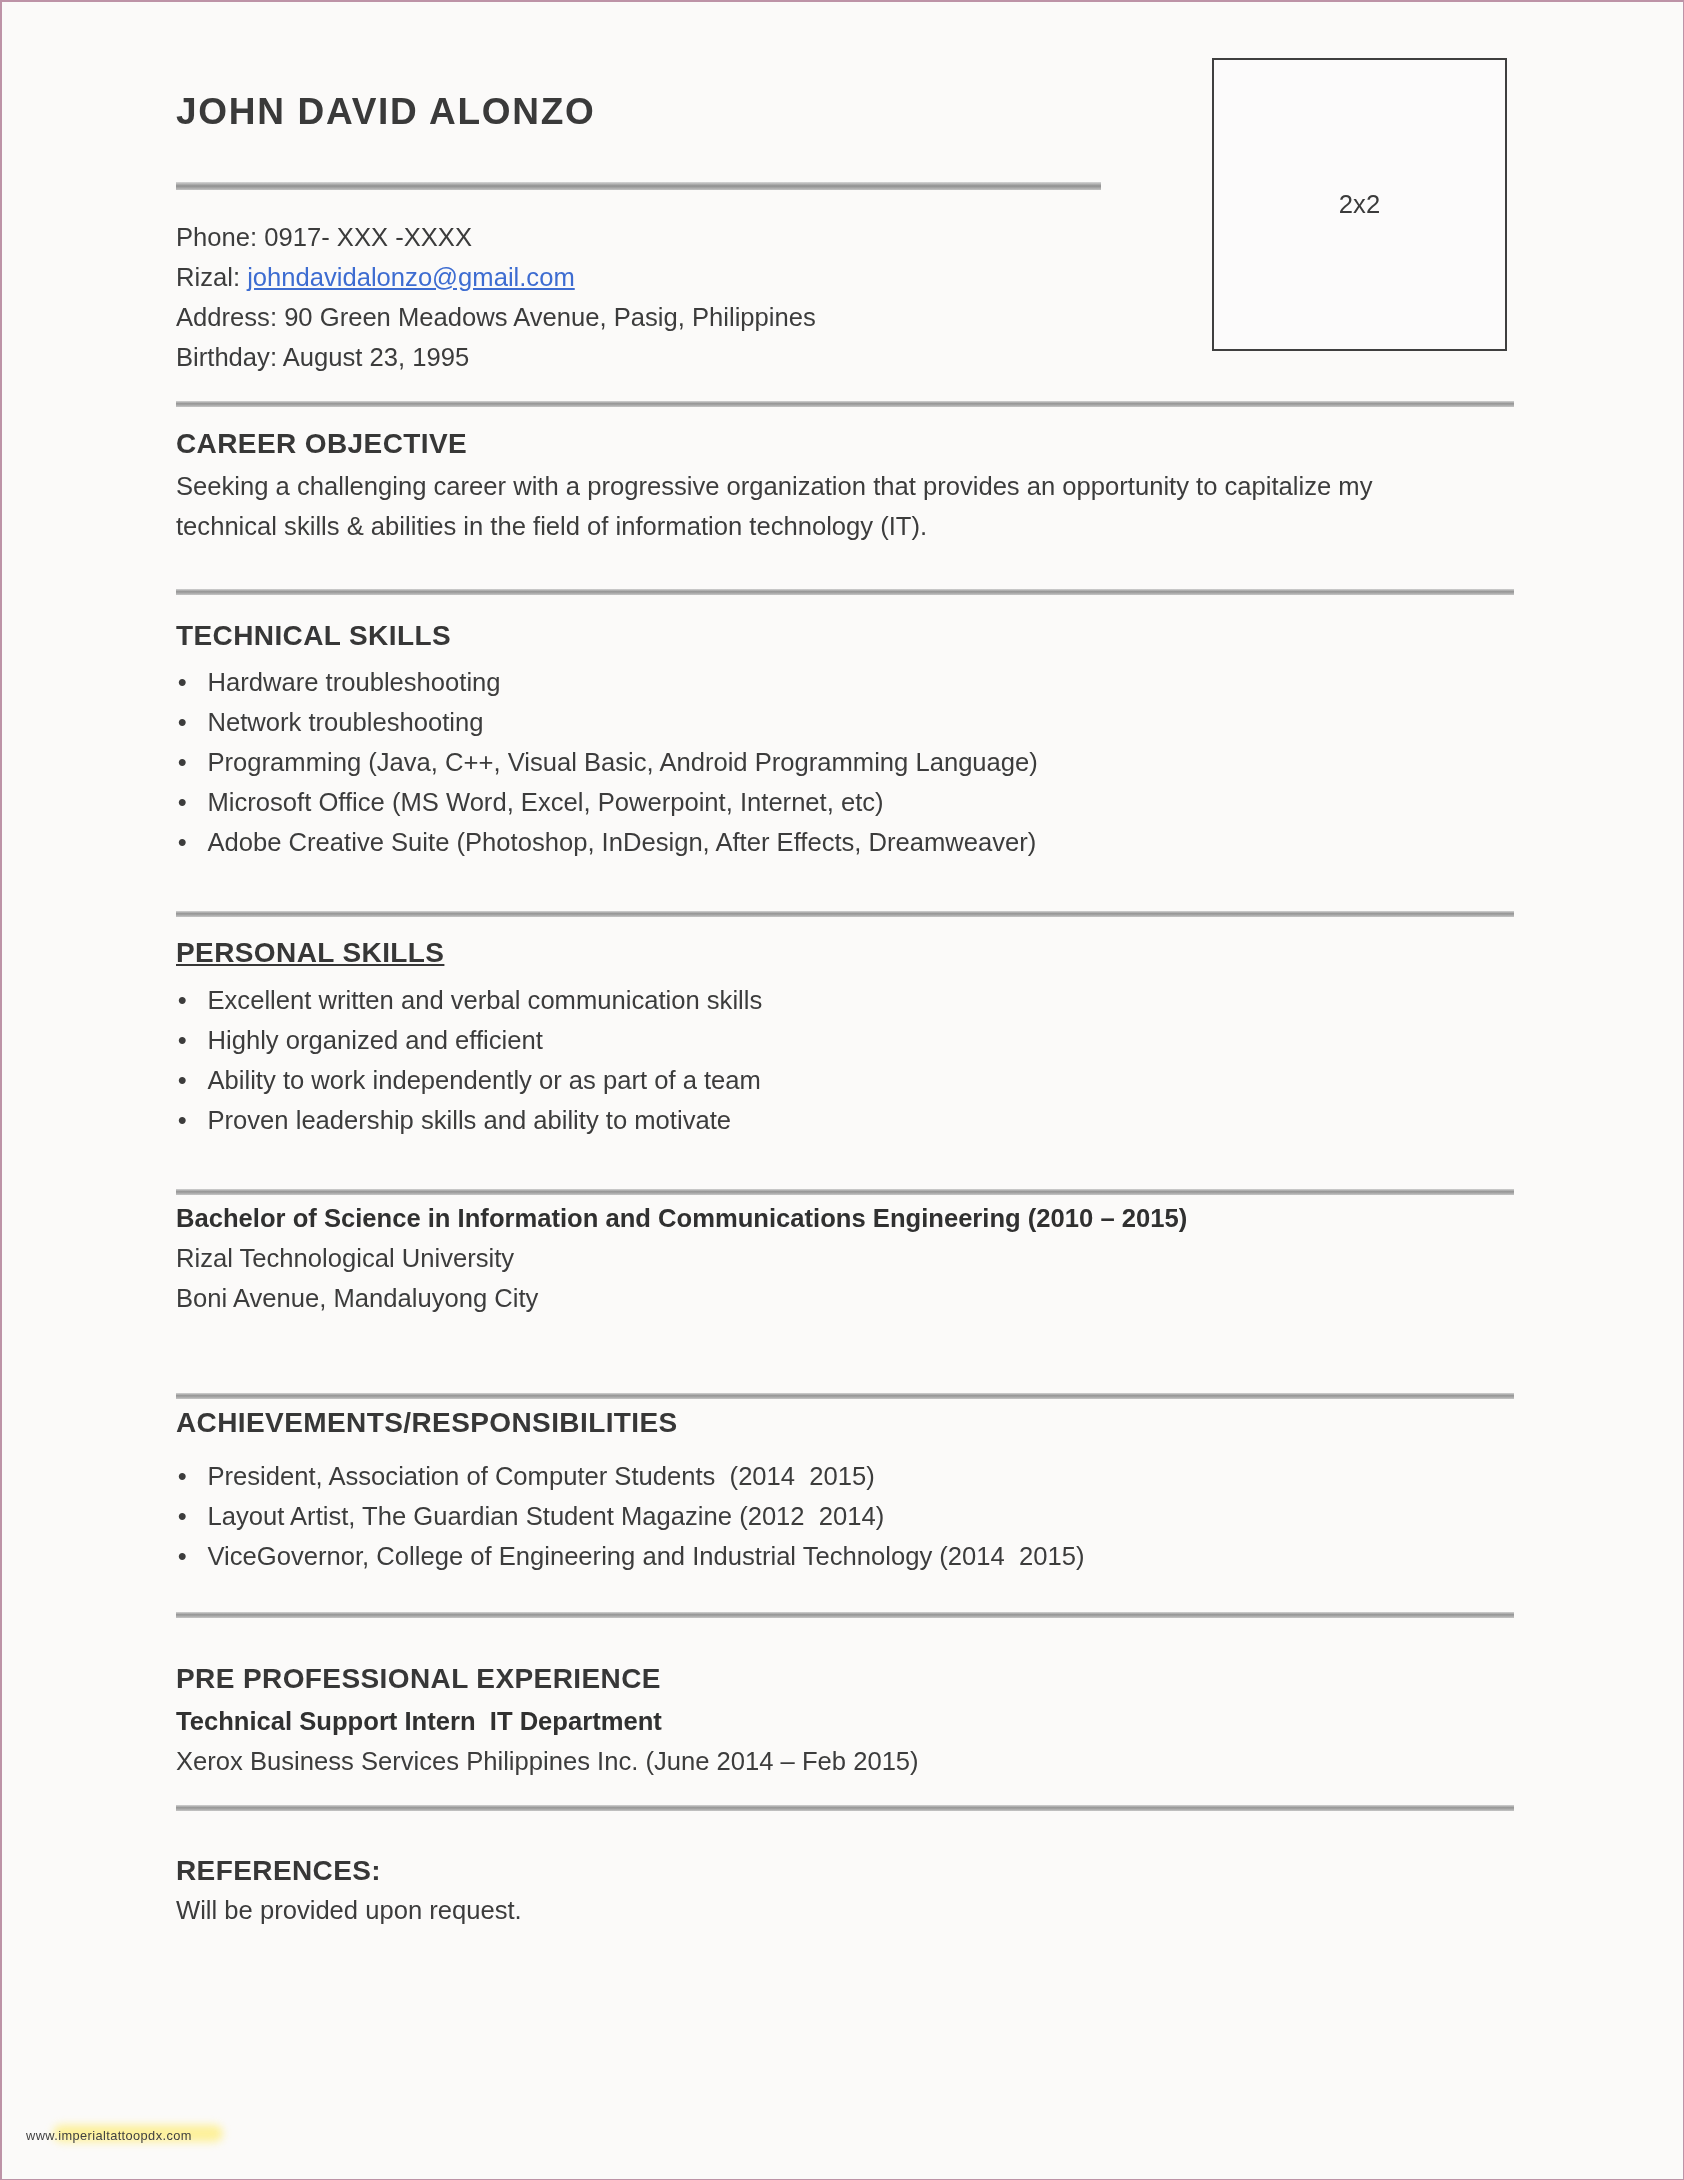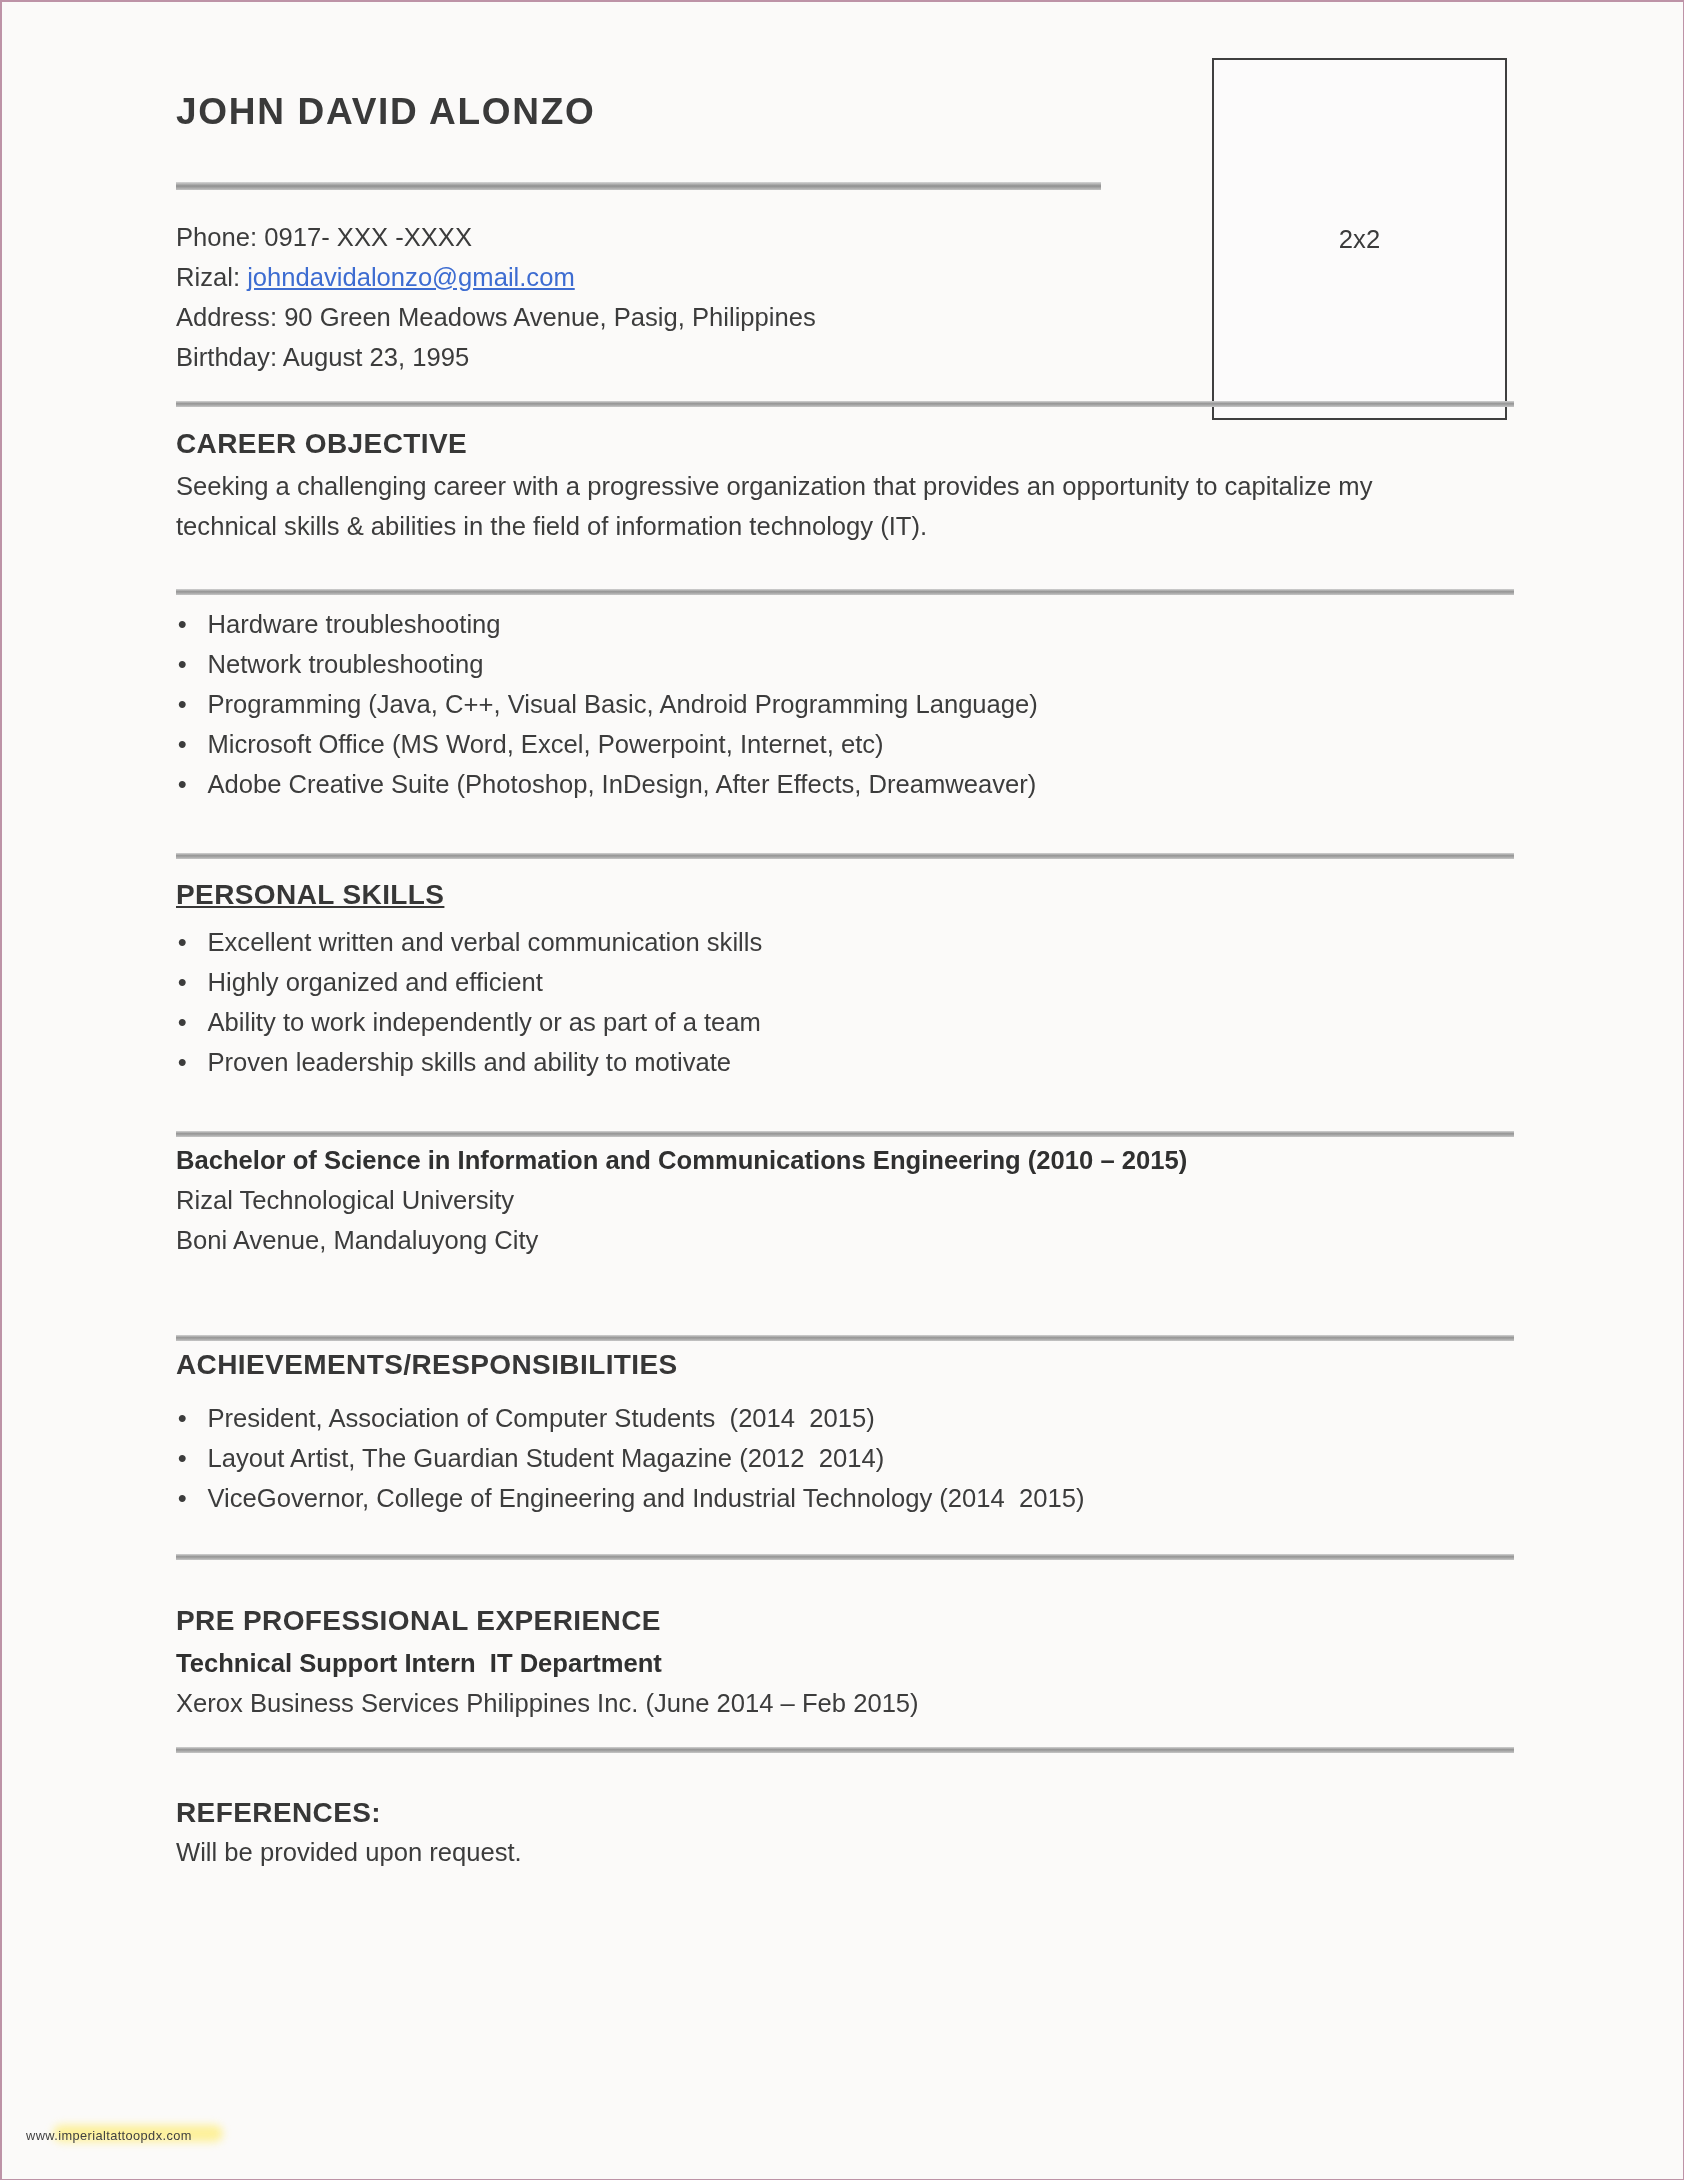--- a/index.html
+++ b/index.html
@@ -102,21 +102,21 @@
   .italic-text {
     font-style: italic;
     color: #464646;
     max-width: 1346px;
   }
   .photo-box {
     position: absolute;
     left: 1210px;
     top: 56px;
     width: 295px;
-    height: 362px;
+    height: 293px;
     box-sizing: border-box;
     border: 2.6px solid #3f3f3f;
     background: #fcfbfb;
     display: flex;
     align-items: center;
     justify-content: center;
     font-size: 25.6px;
     color: #3b3b3b;
   }
   .watermark {
@@ -174,20 +174,21 @@
       </div>
     </div>
 
     <div class="divider" style="margin-top:24px;"></div>
 
     <h2 class="sec-title" style="margin-top:20.4px;">CAREER OBJECTIVE</h2>
     <p class="body-text">Seeking a challenging career with a progressive organization that provides an opportunity to capitalize my technical skills &amp; abilities in the field of information technology (IT).</p>
 
     <div class="divider" style="margin-top:43px;"></div>
 
+    <h2 class="sec-title" style="margin-top:24px;">TECHNICAL SKILLS</h2>
     <ul class="blist" style="margin-top:8.5px;">
       <li>Hardware troubleshooting</li>
       <li>Network troubleshooting</li>
       <li>Programming (Java, C++, Visual Basic, Android Programming Language)</li>
       <li>Microsoft Office (MS Word, Excel, Powerpoint, Internet, etc)</li>
       <li>Adobe Creative Suite (Photoshop, InDesign, After Effects, Dreamweaver)</li>
     </ul>
 
     <div class="divider" style="margin-top:49px;"></div>
 

